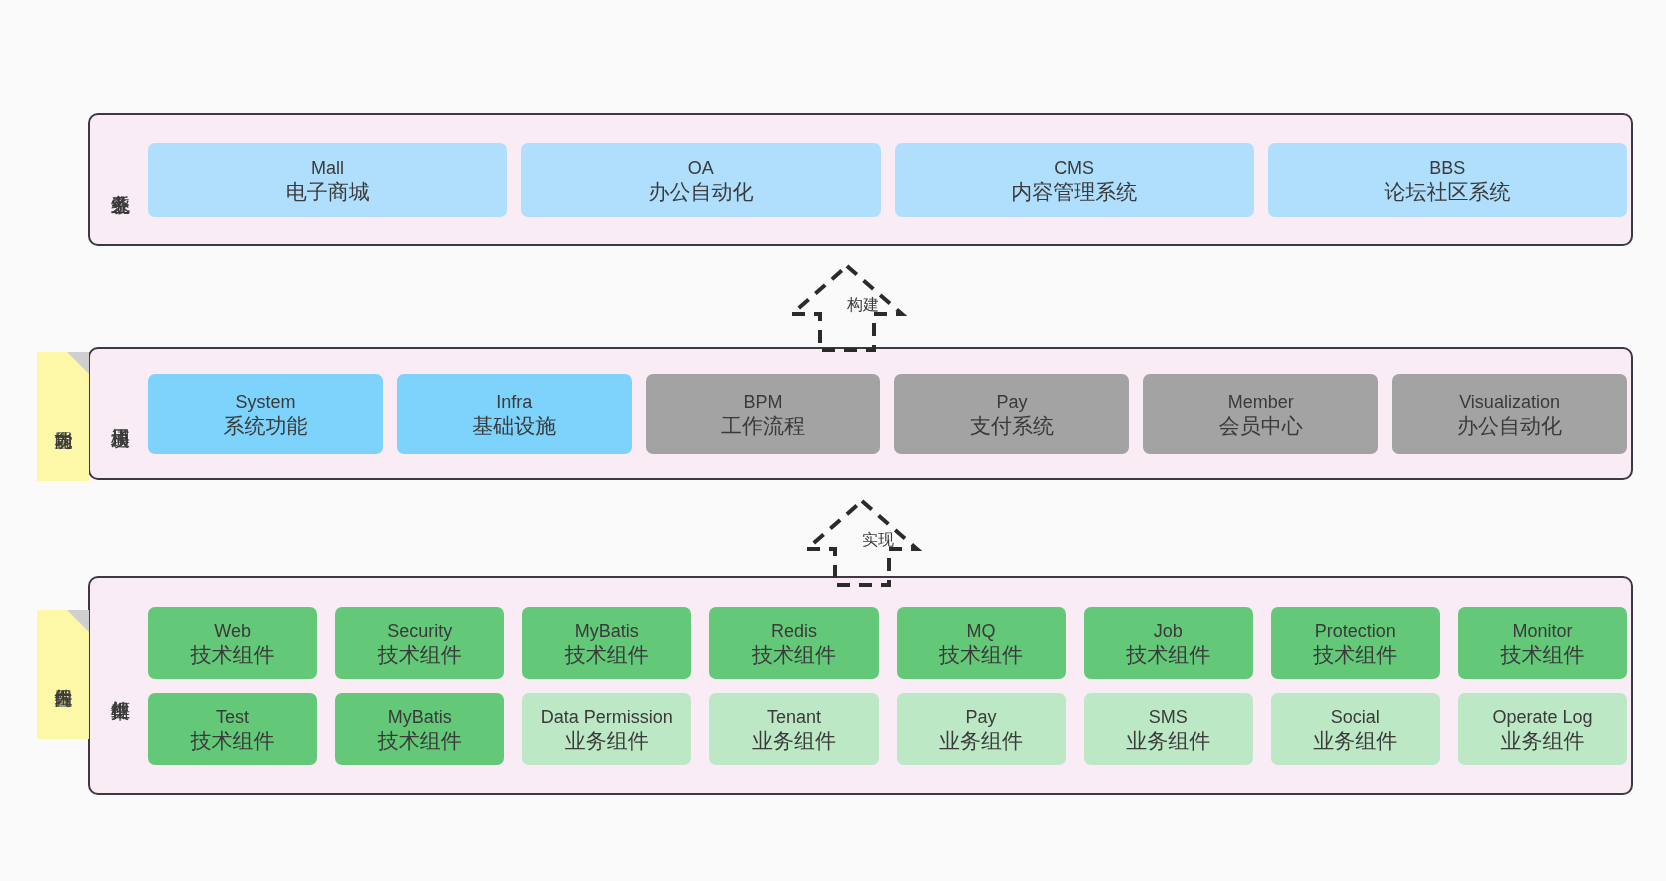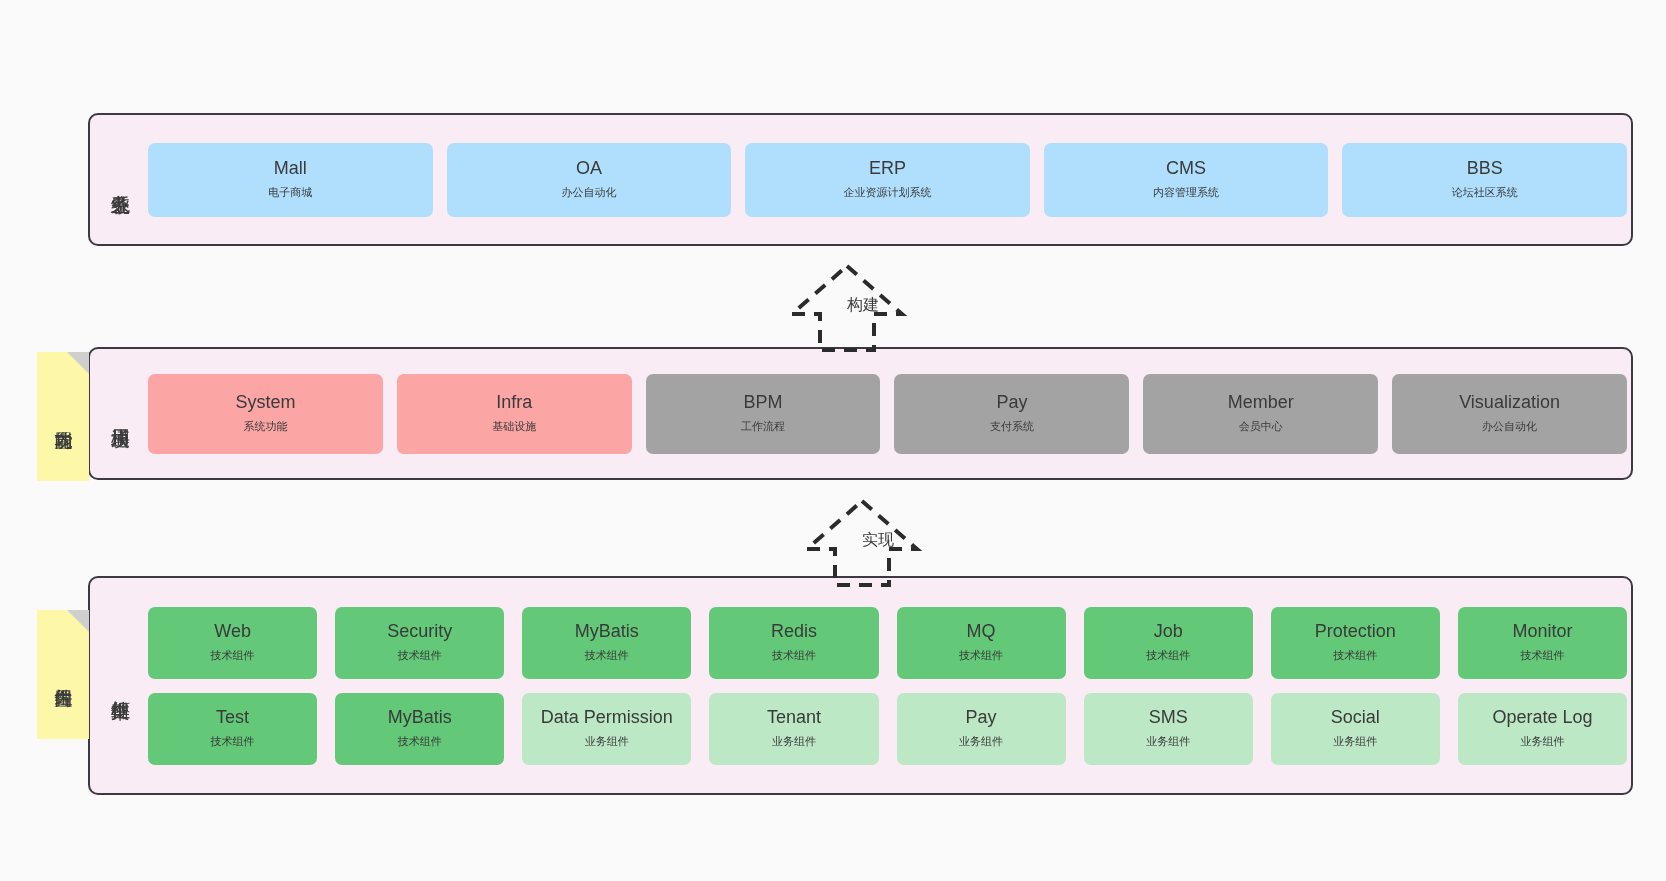--- a/index.html
+++ b/index.html
@@ -83,28 +83,28 @@
     text-align: center;
     box-sizing: border-box;
     color: #3a3a3a;
   }
   .card .en {
     font-size: 18px;
     line-height: 24px;
     white-space: nowrap;
   }
   .card .cn {
-    font-size: 11px;
+    font-size: 21px;
     line-height: 24px;
     white-space: nowrap;
   }
   .card.wrap-en .en { white-space: normal; }
 
   .card.blue    { background: #afdffc; }
-  .card.red     { background: #fca5a5; }
+  .card.red     { background: #7dd3fc; }
   .card.pink    { background: #a3a3a3; }
   .card.green   { background: #63c878; }
   .card.mint    { background: #bce8c5; }
 
   
   .row-biz .card   { height: 74px; }
   .row-mod .card   { height: 80px; }
   .row-fw  .card   { height: 72px; }
 
   
@@ -166,24 +166,20 @@
     <div class="cards">
       <div class="card blue">
         <span class="en">Mall</span>
         <span class="cn">电子商城</span>
       </div>
       <div class="card blue">
         <span class="en">OA</span>
         <span class="cn">办公自动化</span>
       </div>
       <div class="card blue">
-        <span class="en">ERP</span>
-        <span class="cn">企业资源计划系统</span>
-      </div>
-      <div class="card blue">
         <span class="en">CMS</span>
         <span class="cn">内容管理系统</span>
       </div>
       <div class="card blue">
         <span class="en">BBS</span>
         <span class="cn">论坛社区系统</span>
       </div>
     </div>
   </div>
 

